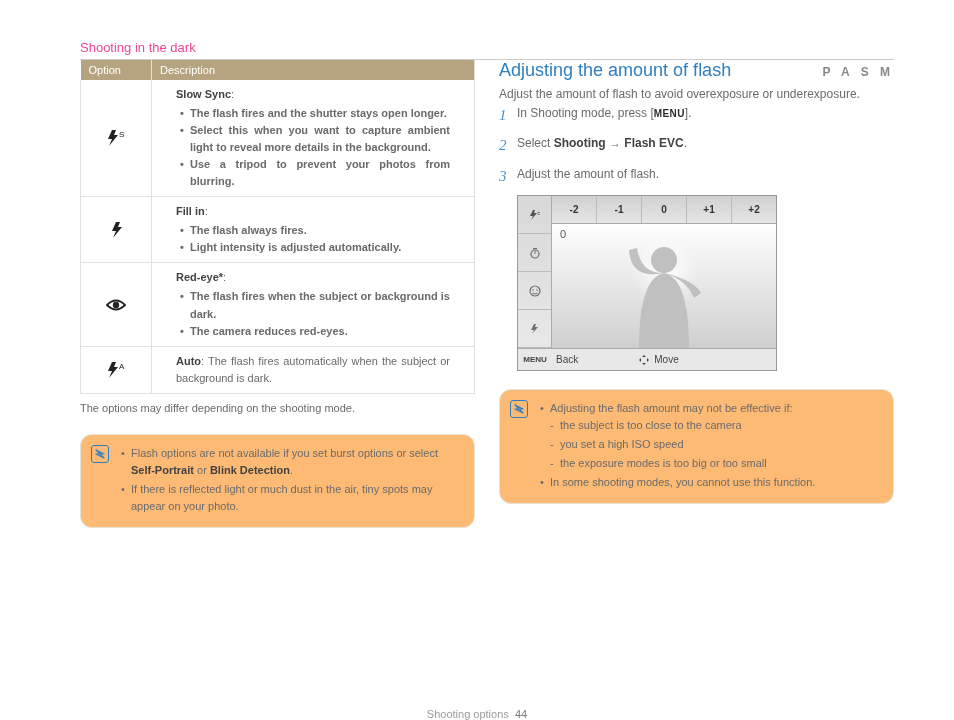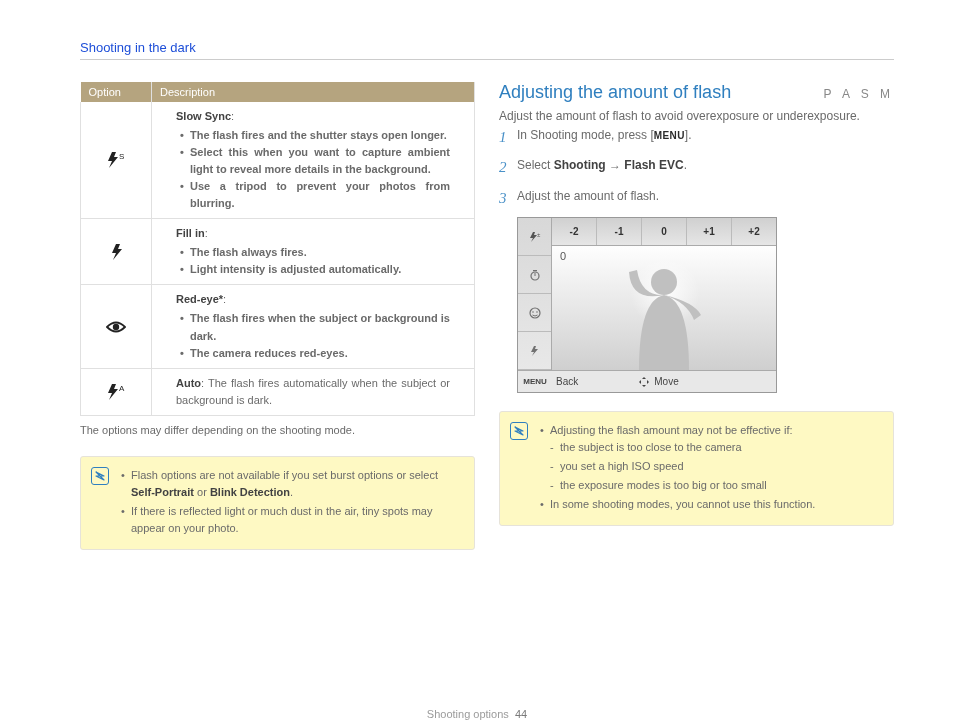--- a/index.html
+++ b/index.html
@@ -8,25 +8,24 @@
     height: 720px;
     background: #fff;
     font-family: Arial, Helvetica, sans-serif;
     color: #6a6a6a;
     font-size: 11px;
     position: relative;
     padding: 40px 60px 0 80px;
   }
   .header {
     font-size: 13px;
-    color: #1d4ed8;
+    color: #ec4899;
     font-weight: 300;
     padding-bottom: 4px;
     border-bottom: 1px solid #ccc;
-    margin-bottom: 22px;
   }
   .columns { display: flex; gap: 24px; }
   .col { flex: 1; min-width: 0; }
   
   .opt-table { border-collapse: collapse; width: 100%; }
   .opt-table th {
     background: #b5a47f;
     color: #fff;
     font-weight: 400;
     text-align: left;
@@ -47,23 +46,23 @@
   .opt-table .icon-cell svg { display: block; margin: 0 auto; }
   .desc-cell b { color: #424242; font-weight: 600; }
   .desc-cell ul { list-style: none; padding-left: 4px; margin-top: 2px; font-weight: bold; }
   .desc-cell ul li { position: relative; padding-left: 10px; text-align: justify; }
   .desc-cell ul li::before { content: "•"; position: absolute; left: 0; color: #6a6a6a; }
   .table-notes { font-size: 11px; color: #6a6a6a; line-height: 1.5; margin-top: 6px; }
   .table-notes .hang { padding-left: 8px; text-indent: -8px; }
   
   .note-box {
     margin-top: 18px;
-    background: #fef9c3;
+    background: #fdba74;
     border: 1px solid #e6e3da;
-    border-radius: 3px;
+    border-radius: 12px;
     padding: 10px 12px 10px 40px;
     position: relative;
     line-height: 1.55;
     color: #6a6a6a;
   }
   .note-box .note-icon {
     position: absolute;
     left: 10px; top: 10px;
     width: 18px; height: 18px;
     border: 1.5px solid #2f7fbf;
@@ -81,21 +80,21 @@
     font-size: 18px;
     font-weight: 400;
     margin-bottom: 4px;
     display: inline-block;
   }
   .mode-letters {
     float: right;
     font-size: 12px;
     letter-spacing: 4px;
     color: #888;
-    font-weight: 400;
+    font-weight: 700;
     margin-top: 5px;
   }
   .clr::after { content:""; display:block; clear:both; }
   .intro { color: #6a6a6a; line-height: 1.55; font-size: 12px; }
   .steps { list-style: none; }
   .steps li { display: flex; margin-bottom: 8px; font-size: 12px; color: #6a6a6a; line-height: 1.5; }
   .step-num { color: #4a91c8; font-style: italic; font-family: Georgia, serif; font-size: 15px; width: 18px; flex: none; }
   .steps b { color: #424242; font-weight: 600; }
   .menu-label { font-weight: 700; color: #2b2b2b; font-size: 10px; letter-spacing: 0.4px; }
   

